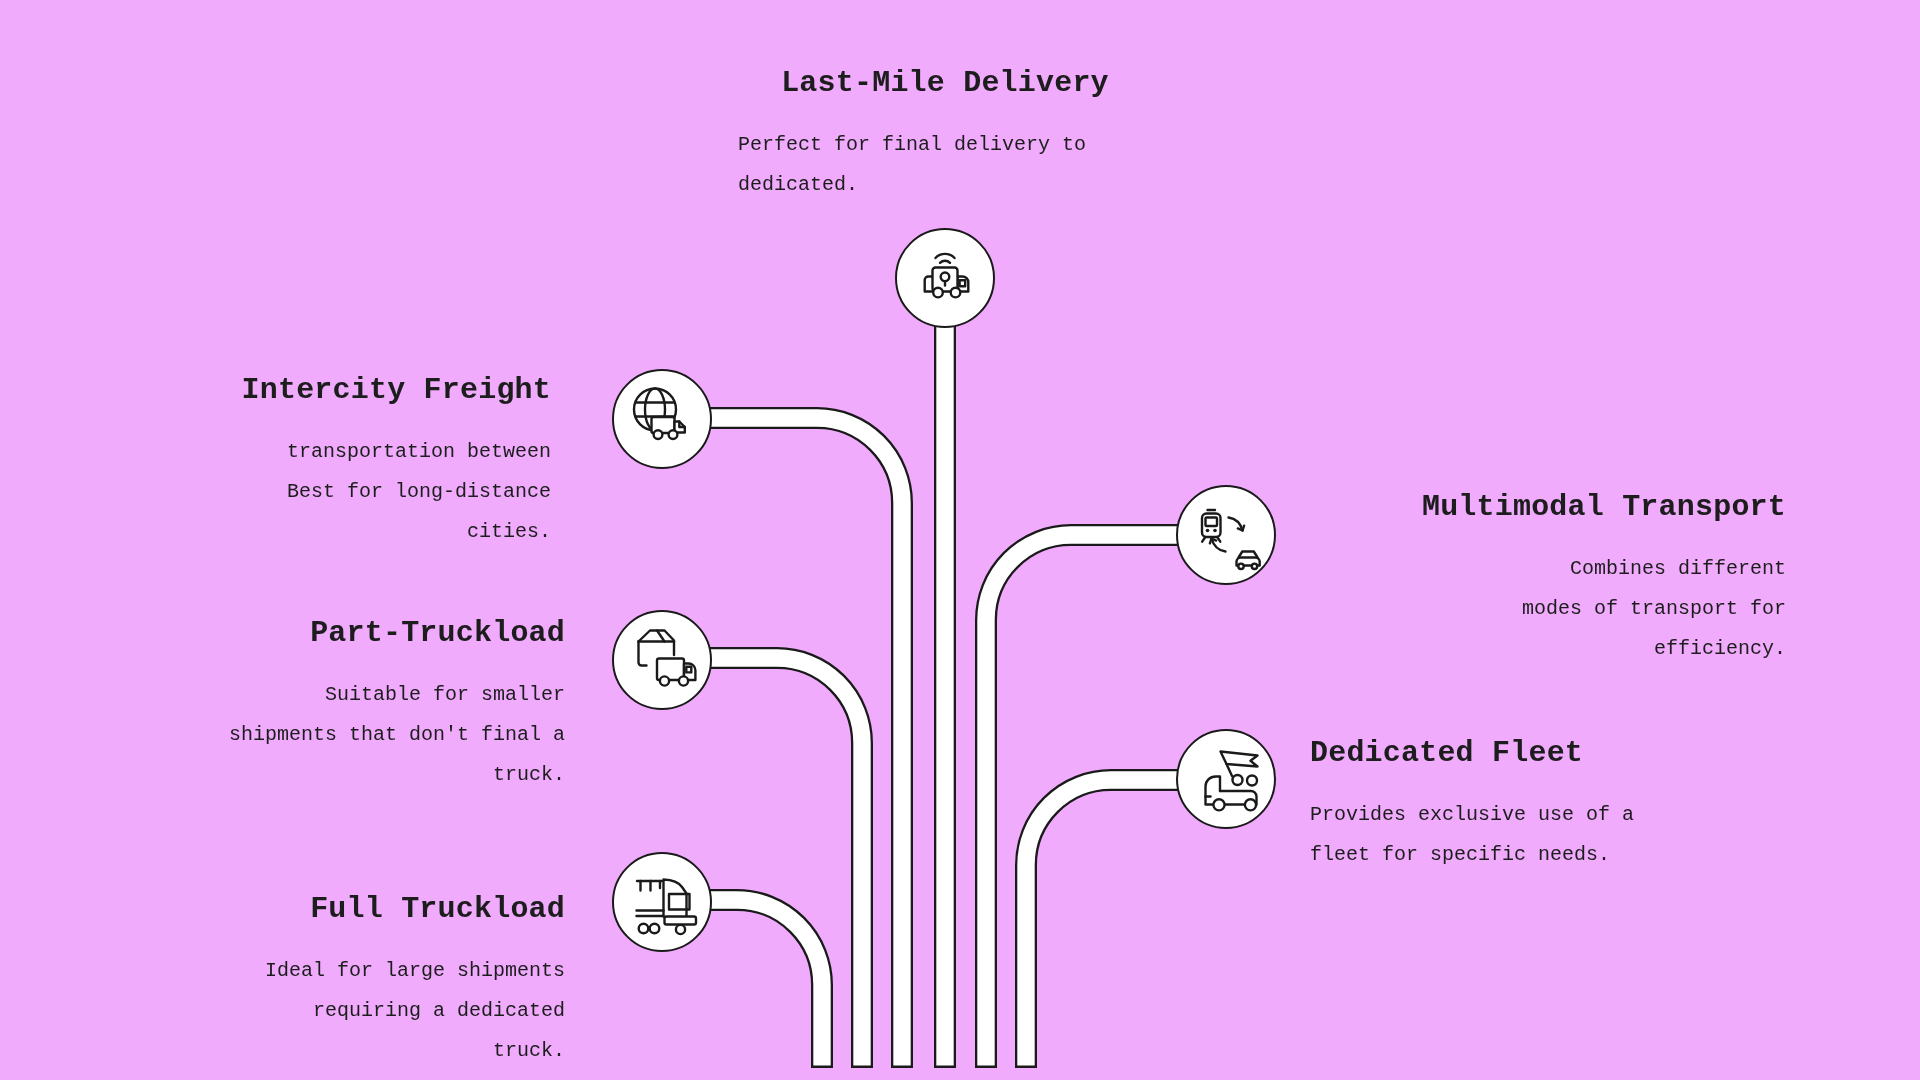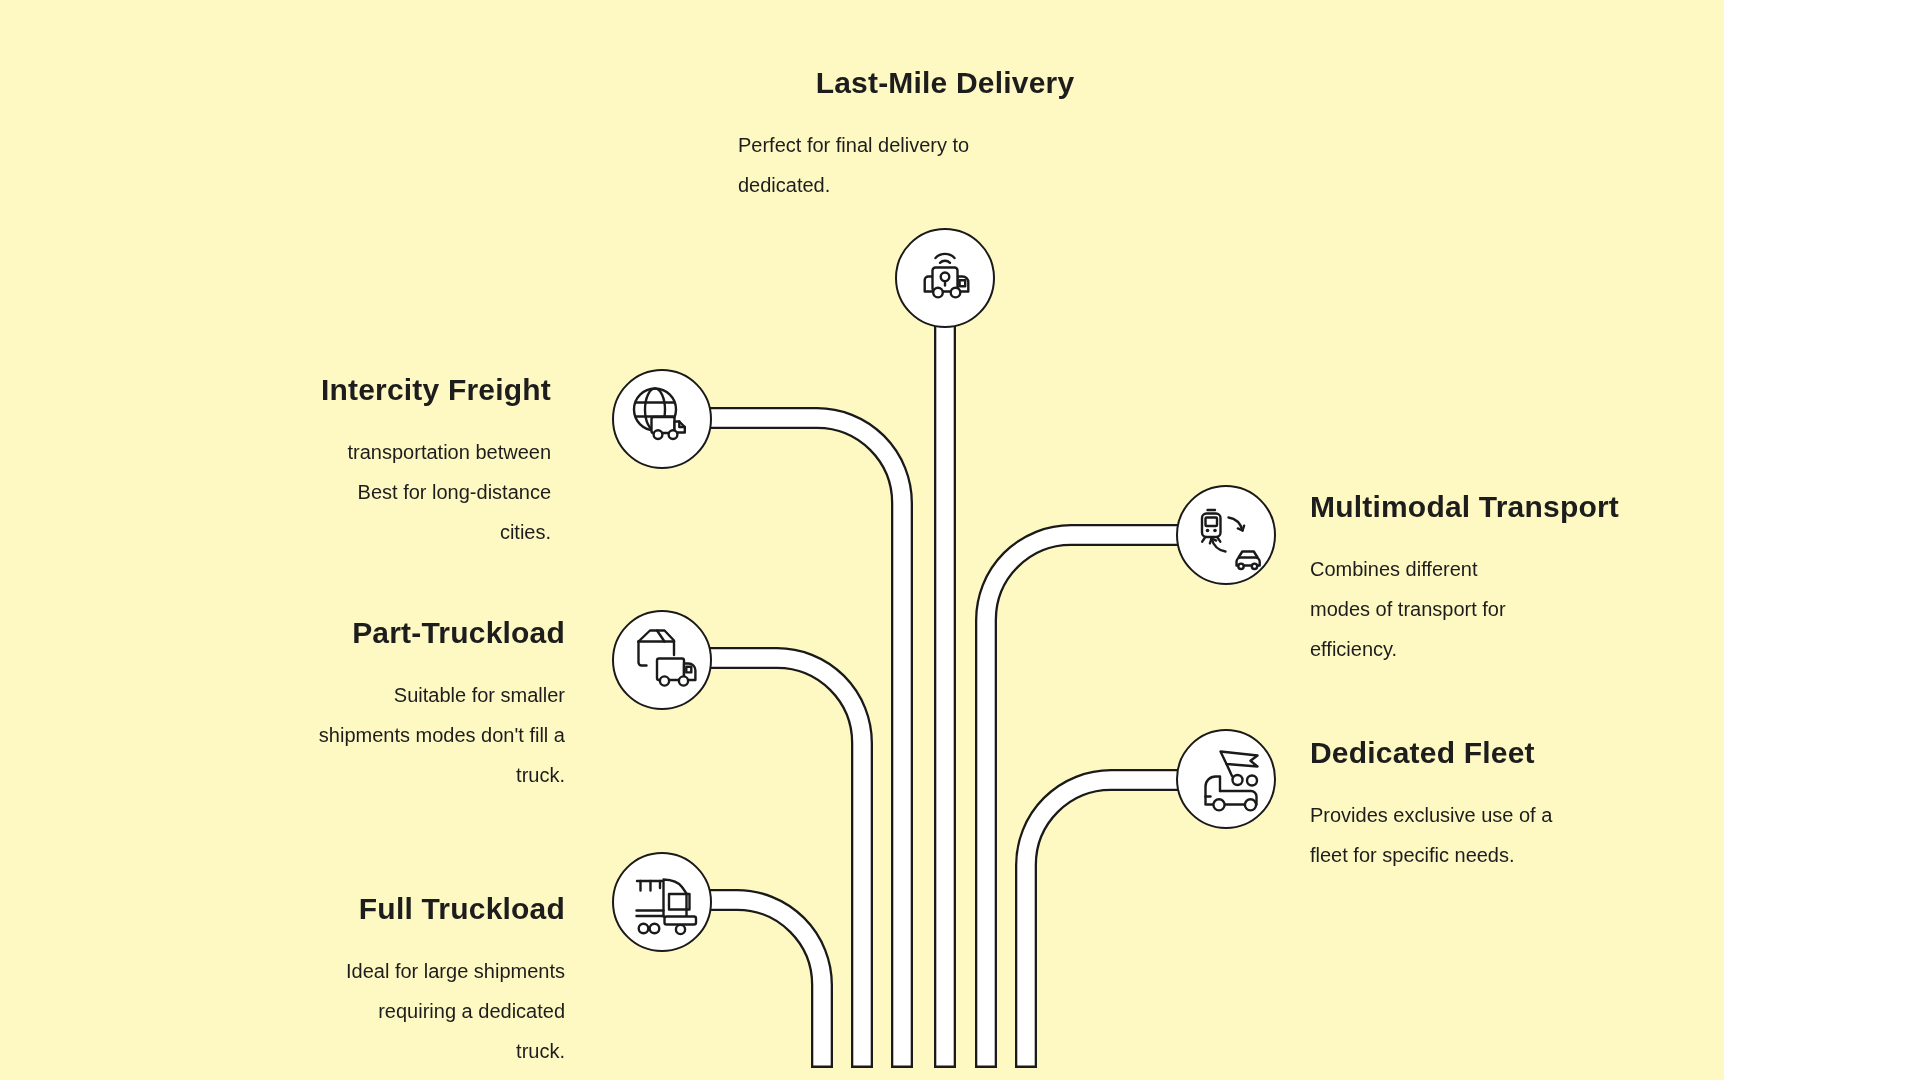--- a/index.html
+++ b/index.html
@@ -1,18 +1,18 @@
 <!DOCTYPE html>
 <html><head>
 <meta charset="utf-8">
 <style>
   html,body{margin:0;padding:0;background:#ffffff;}
   .canvas{
-    position:relative;width:1724px;height:1080px;background:#fef9c3;overflow:hidden;
-    font-family:Liberation Sans, sans-serif;color:#1d1d1d;
+    position:relative;width:1920px;height:1080px;background:#f0abfc;overflow:hidden;
+    font-family:Liberation Mono, monospace;color:#1d1d1d;
   }
   .connector-svg{position:absolute;left:0;top:0;z-index:1;}
   .node-circle{
     position:absolute;width:100px;height:100px;border-radius:50%;
     background:#ffffff;border:2.4px solid #1a1a1a;box-sizing:border-box;z-index:2;
   }
   .node-circle svg{position:absolute;left:-2.4px;top:-2.4px;width:100px;height:100px;}
   .node-text{position:absolute;z-index:3;}
   .node-title{
     font-size:30px;font-weight:700;line-height:40px;margin:0 0 22px 0;letter-spacing:0.2px;
@@ -20,21 +20,21 @@
   .node-desc{font-size:20px;line-height:40px;font-weight:400;}
   .align-right{text-align:right;}
   .align-left{text-align:left;}
   .title-center{text-align:center;}
 
   
   .tb-last-mile{left:738px;top:63px;width:414px;}
   .tb-intercity{left:121px;top:370px;width:430px;}
   .tb-part{left:135px;top:613px;width:430px;}
   .tb-full{left:135px;top:889px;width:430px;}
-  .tb-multimodal{left:1310px;top:487px;width:440px;}
+  .tb-multimodal{left:1346px;top:487px;width:440px;text-align:right;}
   .tb-dedicated{left:1310px;top:733px;width:470px;}
 
   
   .nc-last-mile{left:895px;top:228px;}
   .nc-intercity{left:612px;top:369px;}
   .nc-part{left:612px;top:610px;}
   .nc-full{left:612px;top:852px;}
   .nc-multimodal{left:1176px;top:485px;}
   .nc-dedicated{left:1176px;top:729px;}
 
@@ -106,21 +106,21 @@
       <path d="M67.3 52.5v5.5h5.5"></path>
       <circle class="wfill" cx="46" cy="65.6" r="4.4"></circle>
       <circle class="wfill" cx="61" cy="65.6" r="4.4"></circle>
     </svg>
   </div>
 
   <div class="node-text tb-part align-right">
     <h2 class="node-title">Part-Truckload</h2>
     <div class="node-desc">
         <div>Suitable for smaller</div>
-        <div>shipments modes don't fill a</div>
+        <div>shipments that don't final a</div>
         <div>truck.</div>
       </div>
   </div>
   <div class="node-circle nc-part">
     <svg viewBox="0 0 100 100" class="ico">
       <path d="M26.5 31.5 L38 20.5 h14.5 L62 30.5 V45"></path>
       <path d="M26.5 31.5 V52.5 a3 3 0 0 0 3 3 h5"></path>
       <path d="M26.5 31.5 H62"></path>
       <path d="M45 20.5 l7.5 11"></path>
       <rect class="wfill" x="45" y="48.5" width="27" height="21.5" rx="2"></rect>

